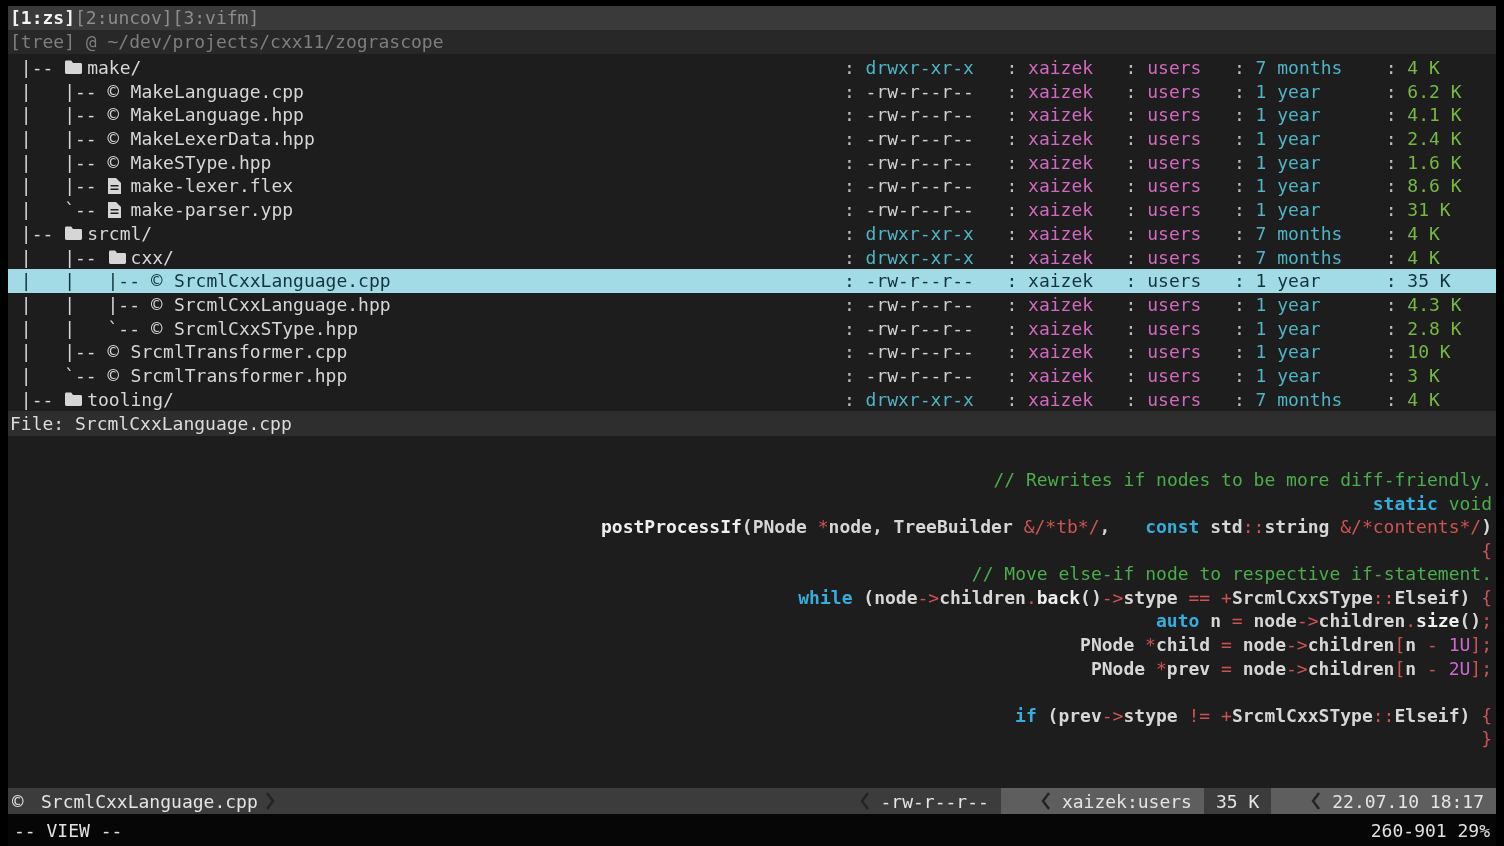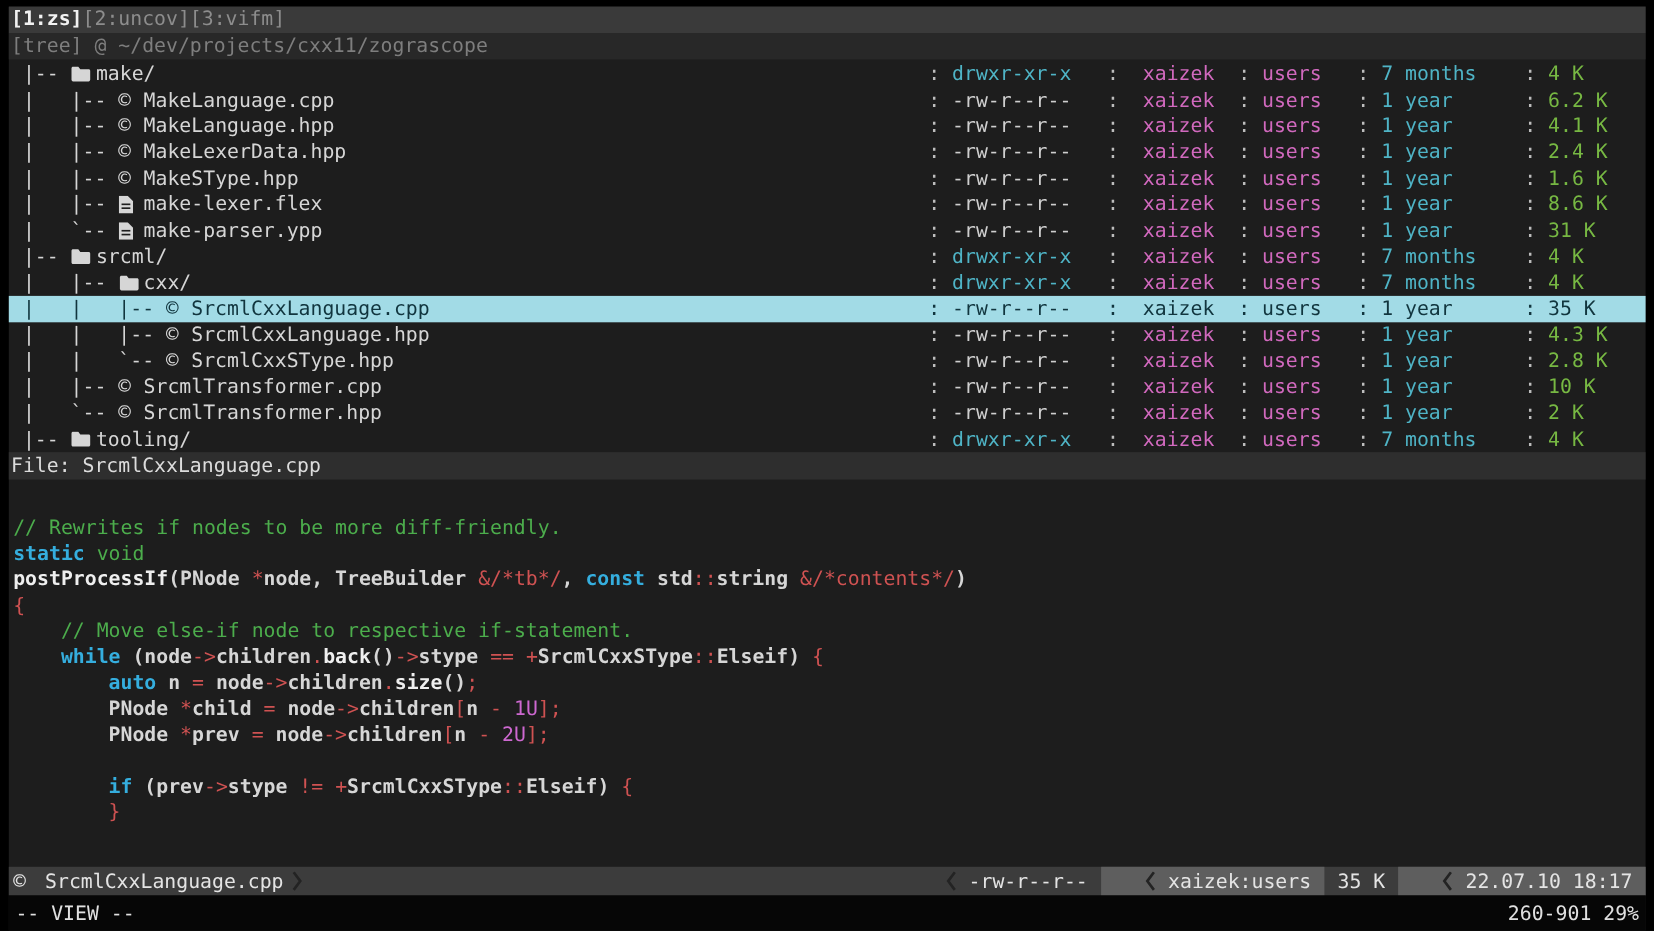--- a/index.html
+++ b/index.html
@@ -19,35 +19,35 @@
   .file-list { flex:none; padding-top:2px; }
   .frow { display:flex; height:23.7px; line-height:23.7px; padding:0 2px; align-items:center; }
   .namec { flex:1; display:flex; align-items:center; white-space:pre; overflow:hidden; }
   .pfx { white-space:pre; }
   .ficon { display:inline-flex; width:23px; align-items:center; font-size:19px; }
   .ficon svg { display:block; }
   .col { white-space:pre; flex:none; }
   .sep { width:3ch; text-align:center; color:var(--sepc); }
   .perms { width:12ch; color:var(--filec); }
   .perms.dir { color:var(--cyan); }
-  .owner { width:8ch; color:var(--pink);text-align:center; }
+  .owner { width:8ch; color:var(--pink); }
   .group { width:7ch; color:var(--pink); }
   .age   { width:11ch; color:var(--cyan); }
   .size  { width:8ch; text-align:left; color:var(--green); }
   .frow.sel { background:var(--selbg); }
   .frow.sel span { color:var(--selfg) !important; }
 
   .preview-title { height:25px; line-height:25px; background:var(--titlebg); color:var(--titlefg);
                    padding:0 2px; white-space:pre; flex:none; }
 
-  .code-pane { flex:1; padding:8px 4px 12px; overflow:hidden; }
+  .code-pane { flex:1; padding:8px 4px 12px; overflow:hidden;text-align:right; }
   .cline { white-space:pre; height:23.6px; line-height:23.6px; }
   .cline .pl { color:var(--fg);font-weight:bold; }
   .cline .cm { color:var(--green2); }
-  .cline .kw { color:var(--blue); font-weight:bold; }
+  .cline .kw { color:var(--blue); font-weight:bold;margin-left:24px; }
   .cline .ty { color:var(--green2); }
   .cline .fn { color:#efefef; font-weight:bold; }
   .cline .op { color:var(--red); }
   .cline .nu { color:var(--purple); }
 
   .status-line { height:26px; background:var(--stbg); display:flex; align-items:stretch;
                  padding:0; color:var(--stfg); flex:none; }
   .st-left { display:flex; align-items:center; gap:6px; padding:0 6px 0 4px; }
   .st-right { margin-left:auto; display:flex; align-items:stretch; }
   .st-seg { display:flex; align-items:center; padding:0 12px; white-space:pre; gap:10px; }
@@ -258,21 +258,21 @@
         <span class="namec"><span class="pfx"> |   `-- </span><span class="ficon">©</span><span class="fname">SrcmlTransformer.hpp</span></span>
         <span class="col sep">:</span>
         <span class="col perms file">-rw-r--r--</span>
         <span class="col sep">:</span>
         <span class="col owner">xaizek</span>
         <span class="col sep">:</span>
         <span class="col group">users</span>
         <span class="col sep">:</span>
         <span class="col age">1 year</span>
         <span class="col sep">:</span>
-        <span class="col size">2 K</span>
+        <span class="col size">3 K</span>
       </div>
       <div class="frow">
         <span class="namec"><span class="pfx"> |-- </span><span class="ficon"><svg width="19" height="15" viewBox="0 0 19 15">
               <path fill="currentColor" d="M1 2c0-.8.6-1.4 1.4-1.4h4.8L9 3h7.6c.8 0 1.4.6 1.4 1.4v8.2c0 .8-.6 1.4-1.4 1.4H2.4c-.8 0-1.4-.6-1.4-1.4z"></path>
             </svg></span><span class="fname">tooling/</span></span>
         <span class="col sep">:</span>
         <span class="col perms dir">drwxr-xr-x</span>
         <span class="col sep">:</span>
         <span class="col owner">xaizek</span>
         <span class="col sep">:</span>

